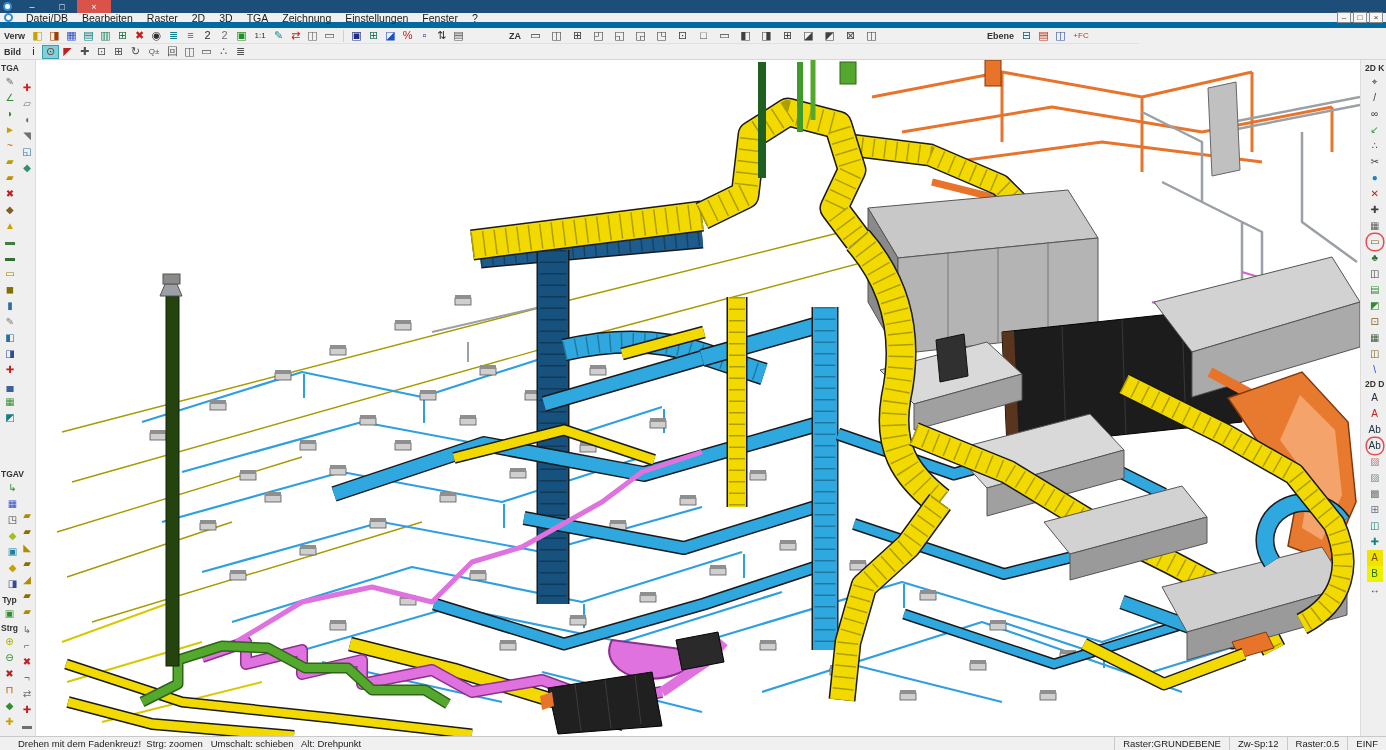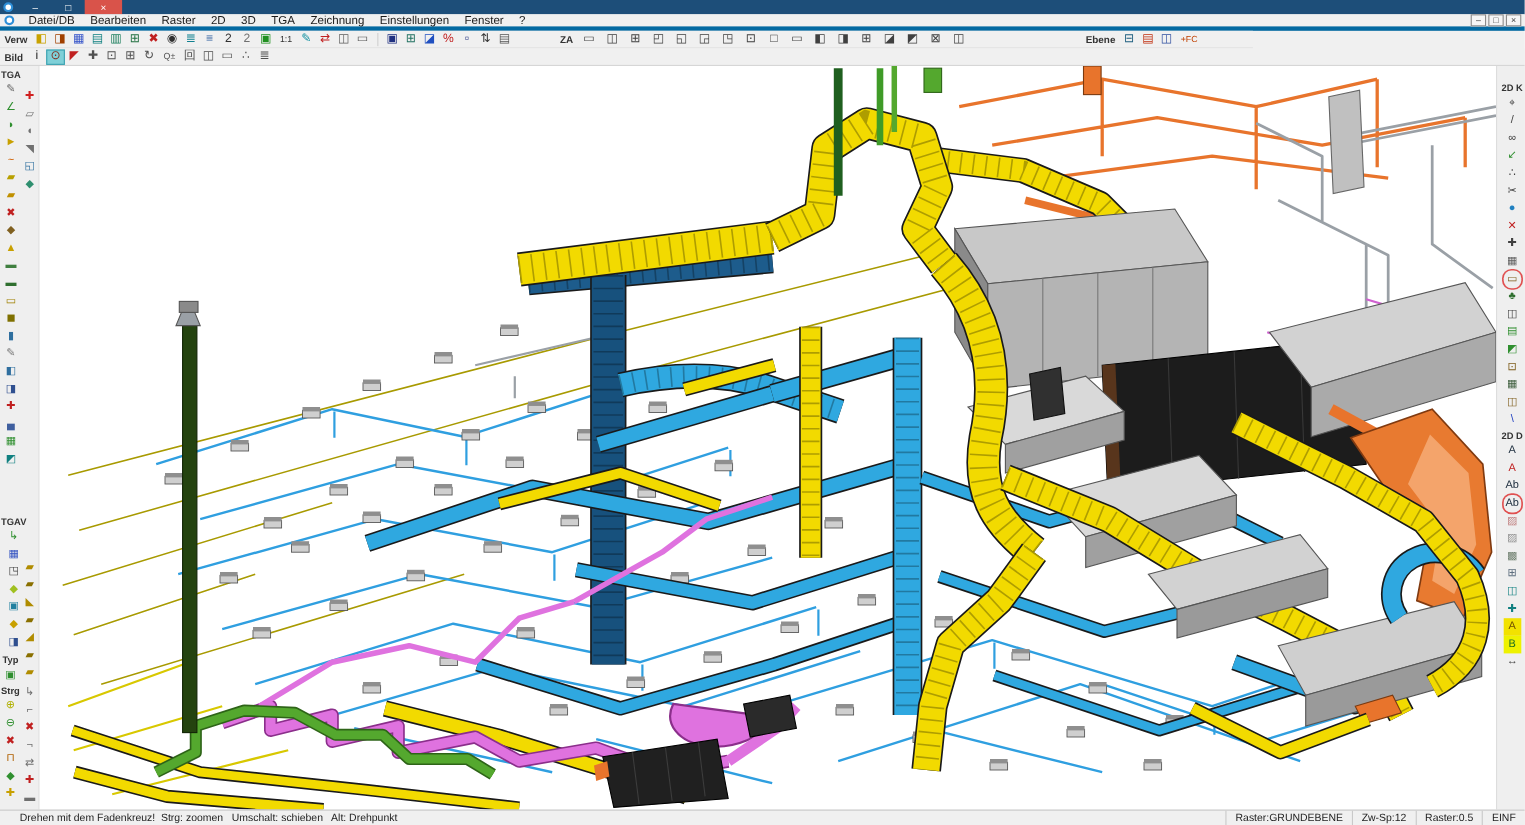--- a/index.html
+++ b/index.html
@@ -7,21 +7,21 @@
     -webkit-font-smoothing:antialiased;}
   .titlebar{position:absolute;left:0;top:0;width:1386px;height:13px;background:#1d4e79;
     color:#fff;display:flex;align-items:center;font-size:9.5px;}
   .appdot{width:9px;height:9px;border-radius:50%;background:#fff;border:2px solid #2e8fd8;
     margin:0 5px 0 3px;box-sizing:border-box;}
   .titletext{flex:1;white-space:pre;overflow:hidden;}
   .wbtn{width:30px;height:13px;display:flex;align-items:center;justify-content:center;
     color:#fff;font-size:9px;cursor:default;}
   .wbtn.close{background:#d9534a;width:34px;}
   .menubar{position:absolute;left:0;top:13px;width:1386px;height:15px;background:#f0f0f0;
-    display:flex;align-items:center;font-size:10.5px;color:#1a1a1a;border-bottom:4px solid #0369a1;box-sizing:border-box;}
+    display:flex;align-items:center;font-size:10.5px;color:#1a1a1a;border-bottom:6px solid #0369a1;box-sizing:border-box;}
   .appdot2{width:9px;height:9px;border-radius:50%;background:#fff;border:2px solid #2e8fd8;
     margin:0 6px 0 4px;box-sizing:border-box;flex:0 0 auto;}
   .menuitem{padding:0 7px;white-space:nowrap;}
   .mdictl{margin-left:auto;display:flex;gap:2px;padding-right:3px;}
   .mdibtn{width:14px;height:11px;border:1px solid #8a8a8a;background:#f6f6f6;font-size:8px;
     display:flex;align-items:center;justify-content:center;color:#333;box-sizing:border-box;}
   .toolbar1{position:absolute;left:0;top:28px;width:1139px;height:16px;background:#f0f0f0;
     display:flex;align-items:center;border-bottom:1px solid #e0e0e0;box-sizing:border-box;}
   .toolbar2{position:absolute;left:0;top:44px;width:1386px;height:16px;background:#f0f0f0;
     display:flex;align-items:center;border-bottom:1px solid #d6d6d6;box-sizing:border-box;}
@@ -469,21 +469,21 @@
       <div class="sicon">
         <span class="glyph" style="color: rgb(192, 32, 32);">✚</span>
       </div>
       <div class="sicon">
         <span class="glyph" style="color: rgb(111, 111, 111);">▬</span>
       </div>
     </div>
 </div>
 
 <div class="sidebarR">
-  <div class="scol" style="left:4px;top:2px;margin-top:12px;">
+  <div class="scol" style="left:4px;top:2px;">
       <div class="slabel">2D K</div>
       <div class="sicon">
         <span class="glyph" style="color: rgb(64, 64, 64);">⌖</span>
       </div>
       <div class="sicon">
         <span class="glyph" style="color: rgb(64, 64, 64);">/</span>
       </div>
       <div class="sicon">
         <span class="glyph" style="color: rgb(64, 64, 64);">∞</span>
       </div>

